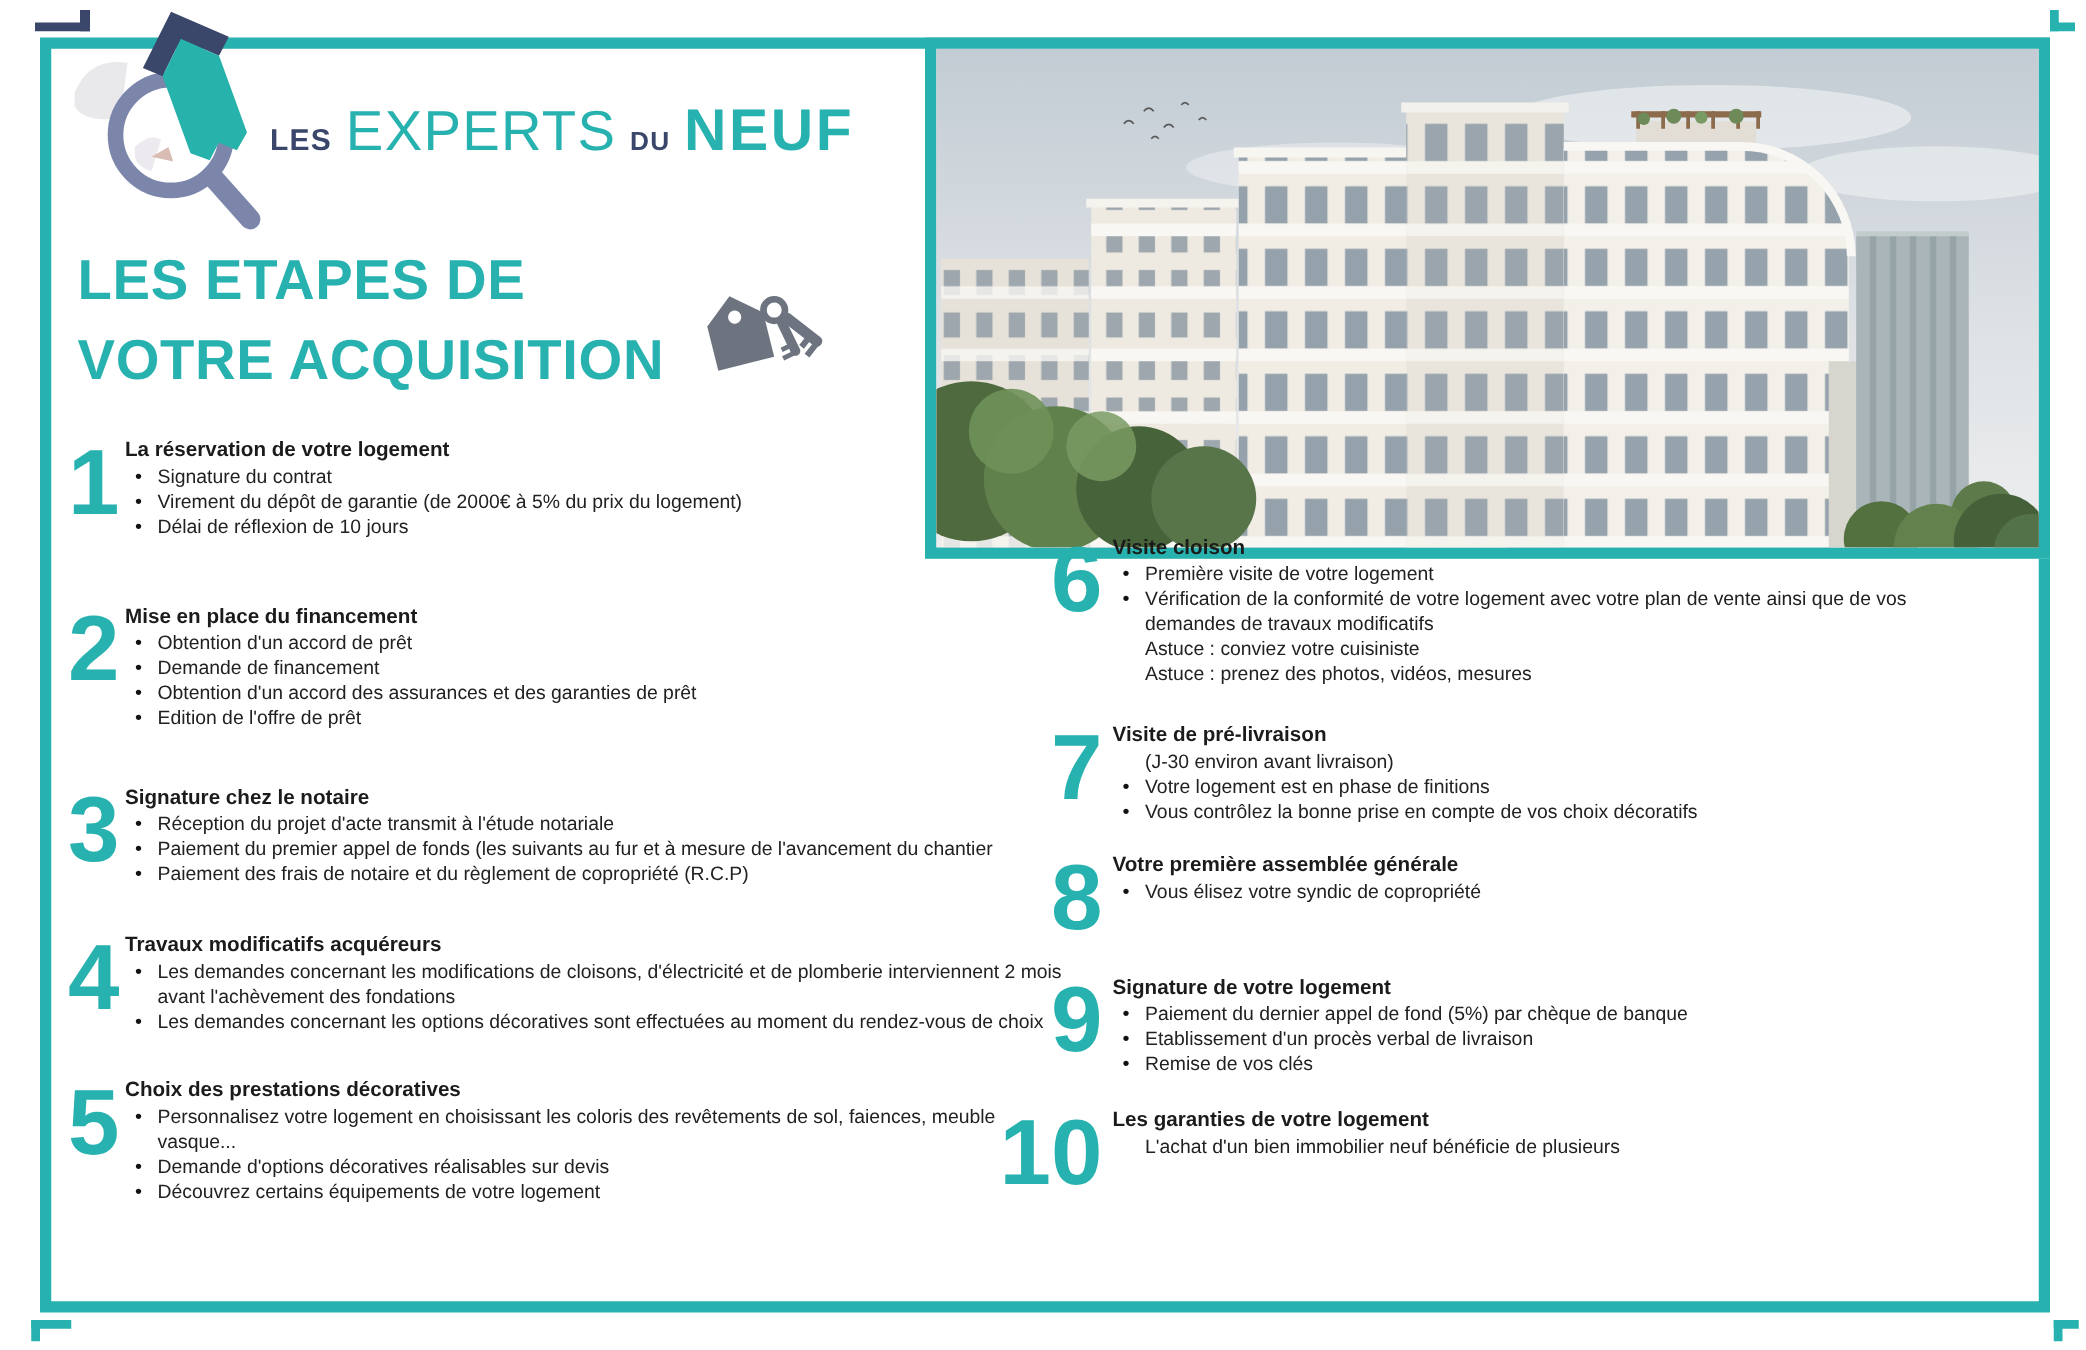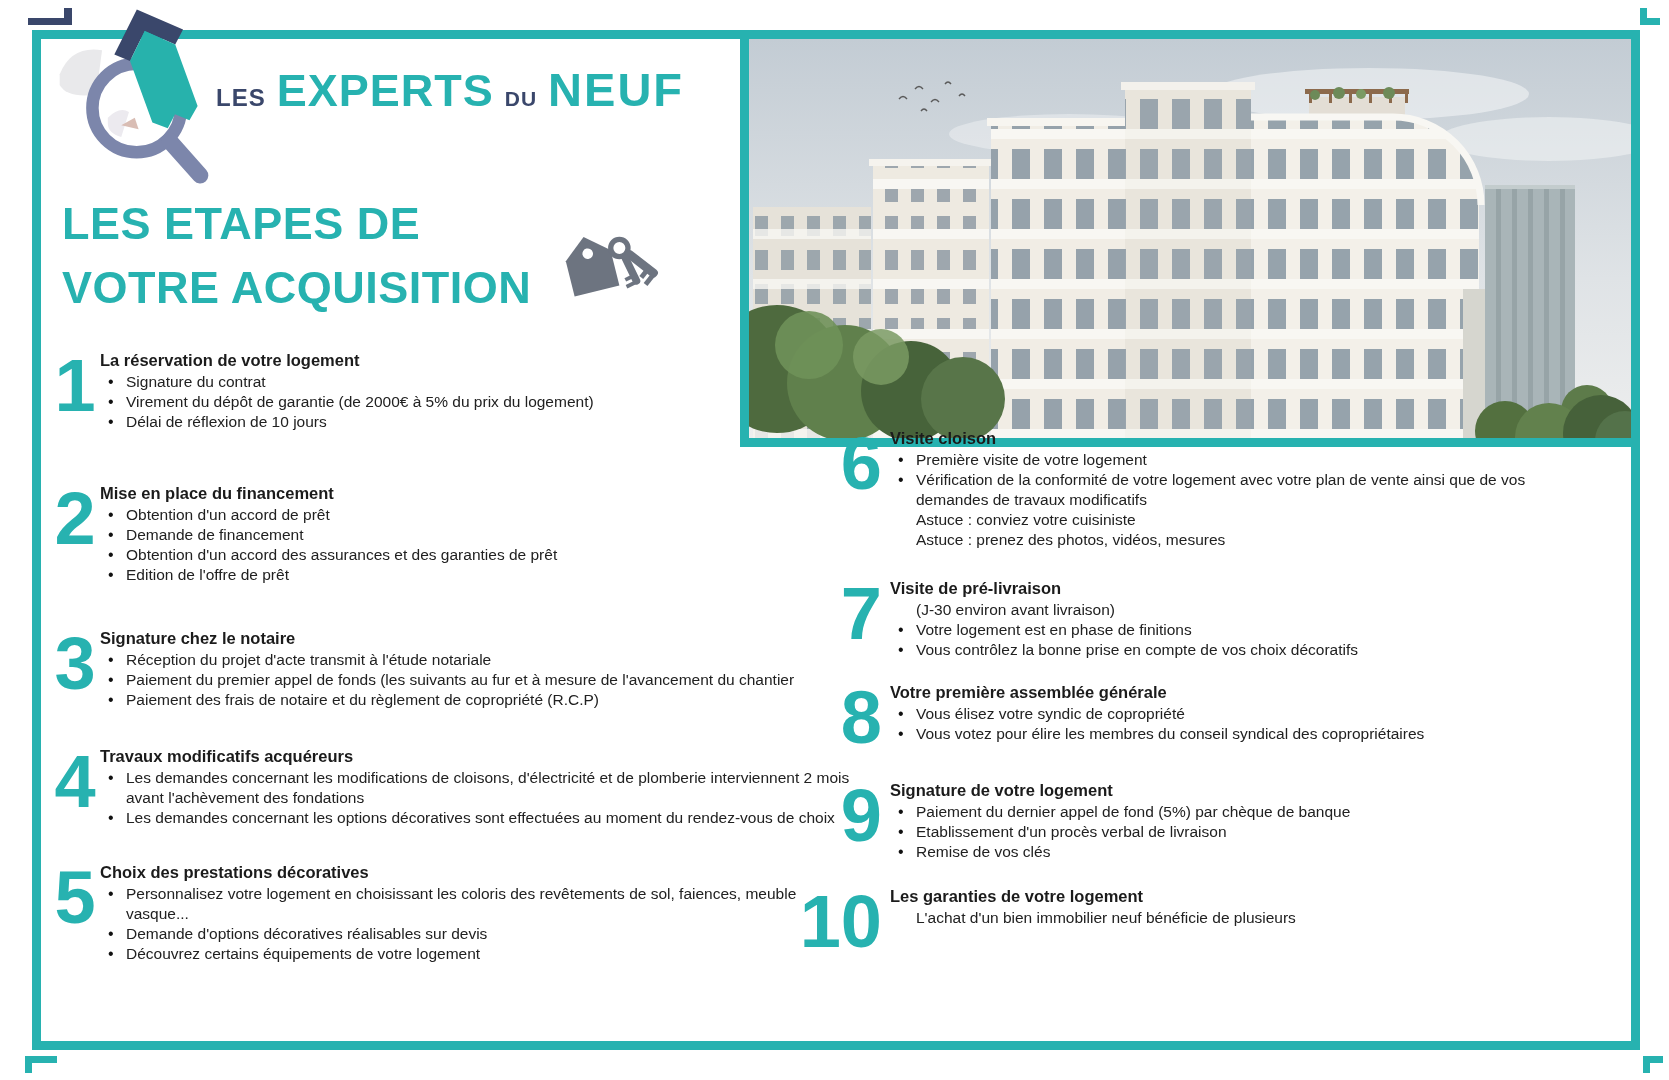--- a/index.html
+++ b/index.html
@@ -25,24 +25,24 @@
   
   .corner{position:absolute;box-sizing:border-box;}
   .corner.tl{left:28px;top:8px;width:44px;height:17px;border-right:8px solid var(--navy);border-bottom:7px solid var(--navy);}
   .corner.tr{left:1640px;top:8px;width:20px;height:17px;border-left:7px solid var(--teal);border-bottom:7px solid var(--teal);}
   .corner.bl{left:25px;top:1056px;width:32px;height:17px;border-left:7px solid var(--teal);border-top:7px solid var(--teal);}
   .corner.br{left:1643px;top:1056px;width:20px;height:17px;border-left:7px solid var(--teal);border-top:7px solid var(--teal);}
 
   
   .logo-graphic{position:absolute;left:52px;top:0px;width:178px;height:192px;}
   .logo-text{
-    position:absolute;left:216px;top:62px;display:flex;align-items:baseline;gap:11px;white-space:nowrap;
+    position:absolute;left:216px;top:76px;display:flex;align-items:baseline;gap:11px;white-space:nowrap;
   }
   .logo-les{font-size:24px;font-weight:700;color:var(--navy);letter-spacing:1px;}
-  .logo-experts{font-size:45px;font-weight:700;color:var(--teal);letter-spacing:1px;}
+  .logo-experts{font-size:45px;font-weight:400;color:var(--teal);letter-spacing:1px;}
   .logo-du{font-size:21px;font-weight:700;color:var(--navy);letter-spacing:1px;}
   .logo-neuf{font-size:47px;font-weight:800;color:var(--teal);letter-spacing:2px;}
 
   
   .title{
     position:absolute;left:62px;top:192px;color:var(--teal);
     font-weight:800;font-size:45px;line-height:64px;letter-spacing:.5px;
   }
 
   .keys-icon{position:absolute;left:556px;top:220px;width:120px;height:84px;}
@@ -388,23 +388,20 @@
       <div class="step">
         <div class="step-number">8</div>
         <div class="step-body">
           <div class="step-title">Votre première assemblée générale</div>
           <ul class="step-items">
 
               <li class="step-item bullet">
                 <span>Vous élisez votre syndic de copropriété</span>
               </li>
 
-              <li class="step-item bullet">
-                <span>Vous votez pour élire les membres du conseil syndical des copropriétaires</span>
-              </li>
             </ul>
         </div>
       </div>
 
       <div class="step">
         <div class="step-number">9</div>
         <div class="step-body">
           <div class="step-title">Signature de votre logement</div>
           <ul class="step-items">
 

